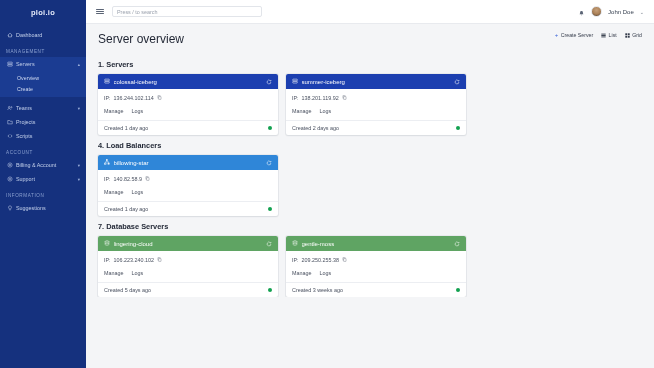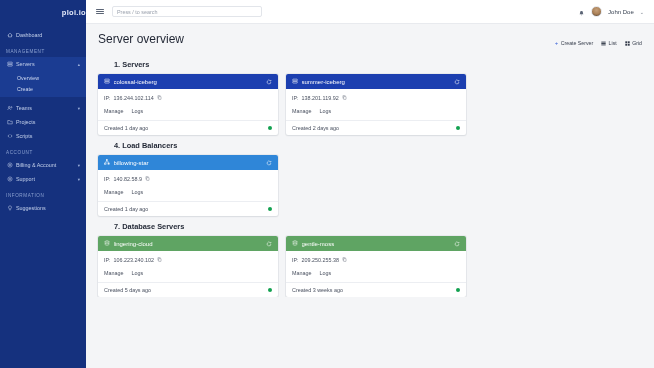--- a/index.html
+++ b/index.html
@@ -14,21 +14,21 @@
   
   .sidebar {
     width: 86px; height: 368px;
     background: #15317e;
     color: #cdd8f0;
     flex: 0 0 86px;
     position: relative;
     overflow: hidden;
   }
   .logo-wrap {
-    height: 24px; display: flex; align-items: center; justify-content: flex-end;
+    height: 24px; display: flex; align-items: center; justify-content: center;
   }
   .logo { font-size: 7.5px; letter-spacing: .3px; color: #e6ecfb; font-weight: 600; }
 
   .nav-item {
     display: flex; align-items: center;
     height: 14px; padding: 0 6px;
     font-size: 5.4px; color: #c3d0ea;
     gap: 3px; position: relative;
   }
   .nav-item .ic { width: 7px; display: flex; align-items: center; justify-content: center; }
@@ -70,36 +70,36 @@
   .avatar {
     width: 11px; height: 11px; border-radius: 50%;
     background: radial-gradient(circle at 50% 35%, #c6a07a 0%, #a97f55 55%, #3b3026 100%);
     border: .5px solid #e2e5ea;
   }
   .username { font-size: 6px; color: #374151; }
   .caret-dn { font-size: 5px; color: #6b7280; }
 
   
   .page-head {
-    display: flex; align-items: flex-end; padding: 8px 12px 2px 12px; gap: 22px;
+    display: flex; align-items: flex-start; padding: 8px 12px 2px 12px; gap: 22px;
   }
   .page-title { font-size: 12px; color: #1f2533; font-weight: 400; }
   .page-actions { margin-left: auto; display: flex; align-items: center; gap: 8px; }
   .act {
     display: flex; align-items: center; gap: 2.5px;
     font-size: 5.2px; color: #343b4a;
   }
   .act .plus { color: #3f66d8; font-size: 6px; line-height: 1; }
   .act .gico { color: #343b4a; display: flex; }
 
   
   .content { padding: 6px 12px 0 12px; overflow: hidden; }
   .group-title {
     font-size: 7.4px; font-weight: bold; color: #1f2533;
-    margin: 6px 0 5px 16px;
+    margin: 6px 0 5px 0;
   }
   .cards { display: flex; gap: 8px; }
   .card {
     width: 180px; background: #fff; border-radius: 2px;
     box-shadow: 0 0 0 1px rgba(20,30,60,.05), 0 1px 2px rgba(20,30,60,.07);
     overflow: hidden;
   }
   .card-head {
     height: 15px; display: flex; align-items: center; gap: 3.5px;
     padding: 0 6px; color: #fff; font-size: 6px;

